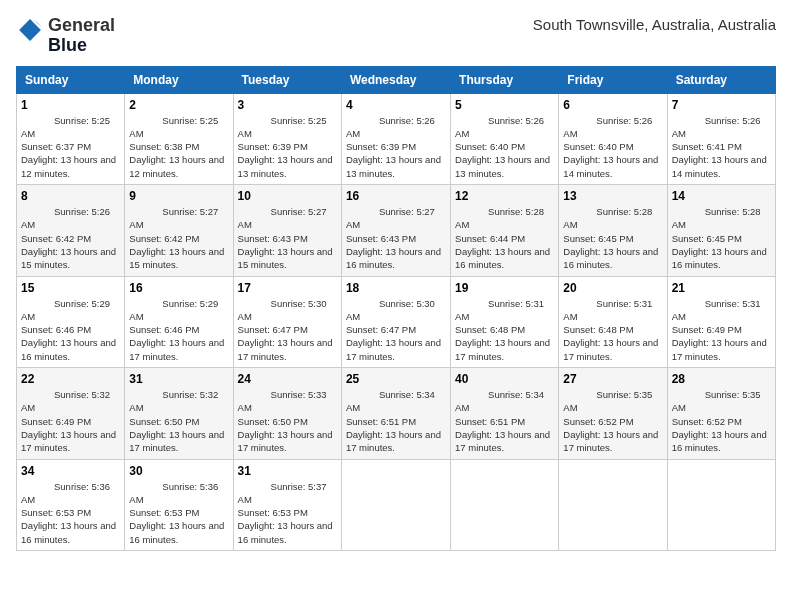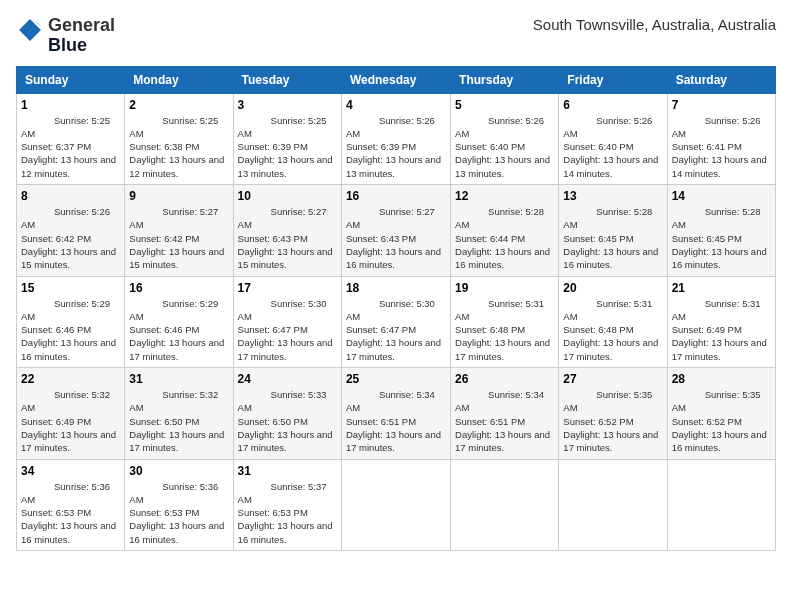--- a/index.html
+++ b/index.html
@@ -219,21 +219,21 @@
         </td>
         <td>
           <span class="day-num">24</span>
           <span class="day-detail">Sunrise: 5:33 AM<br>Sunset: 6:50 PM<br>Daylight: 13 hours and 17 minutes.</span>
         </td>
         <td>
           <span class="day-num">25</span>
           <span class="day-detail">Sunrise: 5:34 AM<br>Sunset: 6:51 PM<br>Daylight: 13 hours and 17 minutes.</span>
         </td>
         <td>
-          <span class="day-num">26</span>
+          <span class="day-num">40</span>
           <span class="day-detail">Sunrise: 5:34 AM<br>Sunset: 6:51 PM<br>Daylight: 13 hours and 17 minutes.</span>
         </td>
         <td>
           <span class="day-num">27</span>
           <span class="day-detail">Sunrise: 5:35 AM<br>Sunset: 6:52 PM<br>Daylight: 13 hours and 17 minutes.</span>
         </td>
         <td>
           <span class="day-num">28</span>
           <span class="day-detail">Sunrise: 5:35 AM<br>Sunset: 6:52 PM<br>Daylight: 13 hours and 16 minutes.</span>
         </td>

